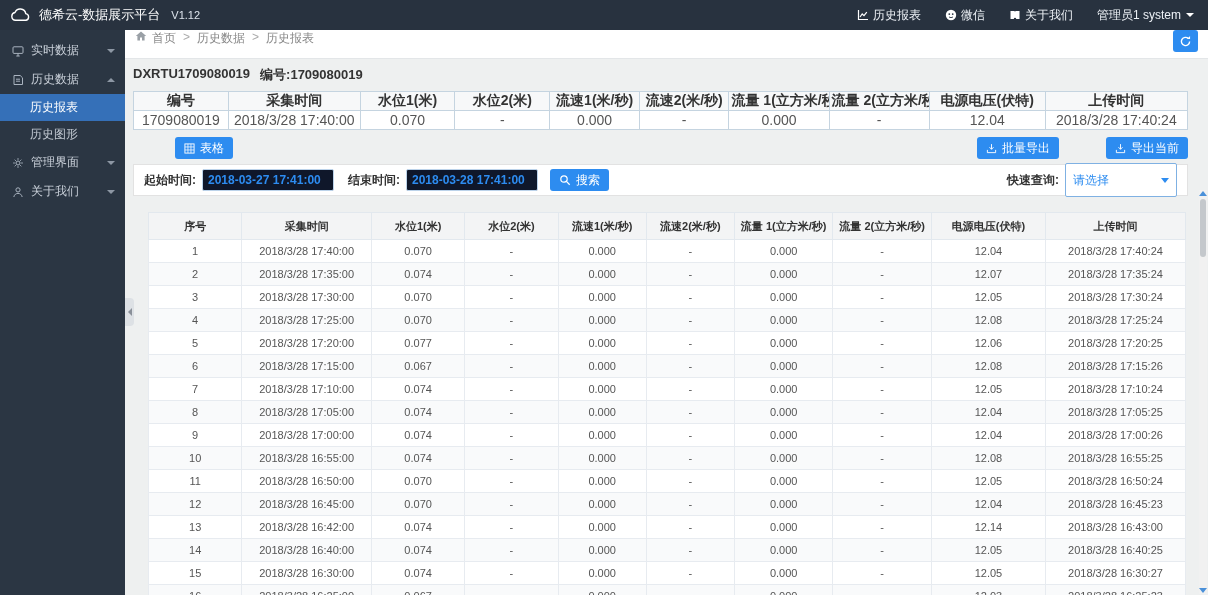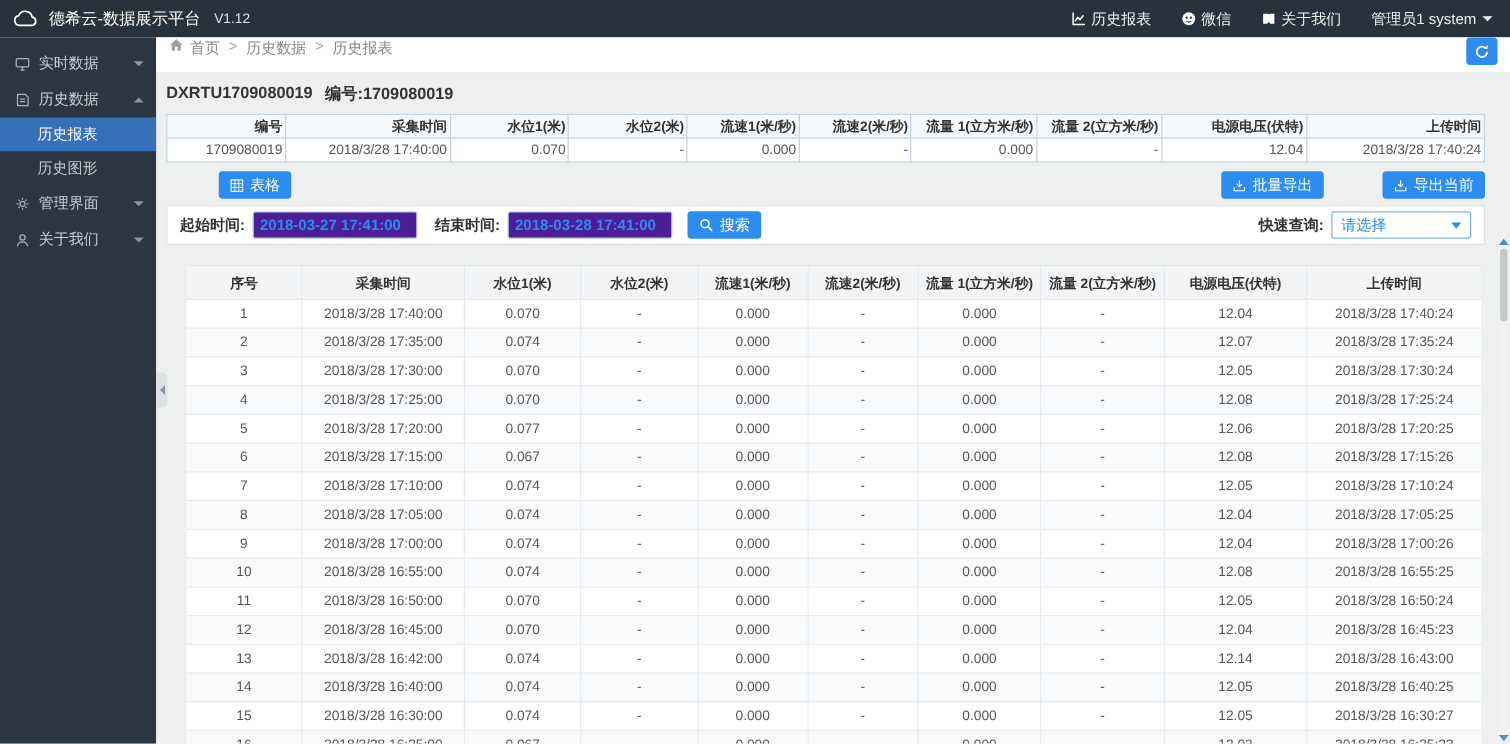--- a/index.html
+++ b/index.html
@@ -31,33 +31,33 @@
   .sep { color:#aaa; margin:0 2px; }
   .refresh-btn { margin-left:auto; width:25px; height:22px; background:#2d8cf0; border:none; border-radius:3px; display:flex; align-items:center; justify-content:center; cursor:pointer; }
 
   .content { flex:1; overflow:hidden; padding:0 20px 0 8px; }
   .device-title { margin:7px 0 7px 0; font-size:13px; font-weight:bold; color:#333; display:flex; gap:10px; }
 
   table { width:100%; border-collapse:collapse; table-layout:fixed; background:#fff; }
   .c1{width:9%} .c2{width:12.5%} .c3{width:9%} .c4{width:9%} .c5{width:8.5%}
   .c6{width:8.5%} .c7{width:9.5%} .c8{width:9.5%} .c9{width:11%} .c10{width:13.5%}
 
-  .summary-table th, .summary-table td { border:1px solid #c5d4e0; height:19px; font-size:11px; text-align:right; padding:0 2px; white-space:nowrap; overflow:hidden; }
+  .summary-table th, .summary-table td { border:1px solid #c5d4e0; height:19px; font-size:14px; text-align:center; padding:0 2px; white-space:nowrap; overflow:hidden; }
   .summary-table th { background:#f7f8f9; color:#333; font-weight:bold; }
   .summary-table td { color:#555; }
 
   .toolbar { display:flex; align-items:center; margin-top:7px; }
   .btn { background:#2d8cf0; color:#fff; border:none; border-radius:3px; height:22px; display:inline-flex; align-items:center; gap:5px; padding:0 9px; font-size:12px; cursor:pointer; white-space:nowrap;margin-left:42px; }
   .toolbar-right { margin-left:auto; display:flex; gap:5px; }
 
   .filter-bar { margin-top:5px; background:#fff; border:1px solid #e2e2e2; height:32px; display:flex; align-items:center; gap:6px; padding:0 10px; flex-shrink:0; }
   .flabel { font-weight:bold; color:#333; white-space:nowrap; }
-  .finput { width:132px; height:22px; border:1px solid #bcd3ea; border-radius:2px; color:#2d8cf0; font-weight:bold; font-size:12px; padding:0 5px; background:#4c1d95; font-family:"Liberation Sans","DejaVu Sans",sans-serif; }
+  .finput { width:132px; height:22px; border:1px solid #bcd3ea; border-radius:2px; color:#2d8cf0; font-weight:bold; font-size:12px; padding:0 5px; background:#0f172a; font-family:"Liberation Sans","DejaVu Sans",sans-serif; }
   .quick { margin-left:auto; display:flex; align-items:center; gap:6px; }
-  .fselect { width:112px; height:22px; border:1px solid #7fb1e3; border-radius:2px; background:#fff; color:#2d8cf0; display:flex; align-items:center; justify-content:space-between; padding:0 7px; cursor:pointer; }
+  .fselect { width:112px; height:34px; border:1px solid #7fb1e3; border-radius:2px; background:#fff; color:#2d8cf0; display:flex; align-items:center; justify-content:space-between; padding:0 7px; cursor:pointer; }
   .fselect .caret { width:0; height:0; border-left:4px solid transparent; border-right:4px solid transparent; border-top:5px solid #2d8cf0; }
 
   .table-wrap { margin:16px 2px 0 15px; }
   .history-table th { height:27px; background:#f3f4f5; border:1px solid #e2e8ee; font-size:11px; color:#333; font-weight:bold; padding:0 2px; white-space:nowrap; overflow:hidden; }
   .history-table td { height:23px; border:1px solid #e7ebf0; font-size:11px; color:#555; text-align:center; padding:0 2px; white-space:nowrap; overflow:hidden; }
   .history-table tbody tr:nth-child(even) td { background:#f9fafb; }
 
   
   .collapse-handle { position:absolute; left:125px; top:298px; width:9px; height:28px; background:#dde1e5; border-radius:0 4px 4px 0; display:flex; align-items:center; justify-content:center; cursor:pointer; z-index:5; }
   .arrow-left { width:0; height:0; border-top:4px solid transparent; border-bottom:4px solid transparent; border-right:4px solid #8a9099; }

